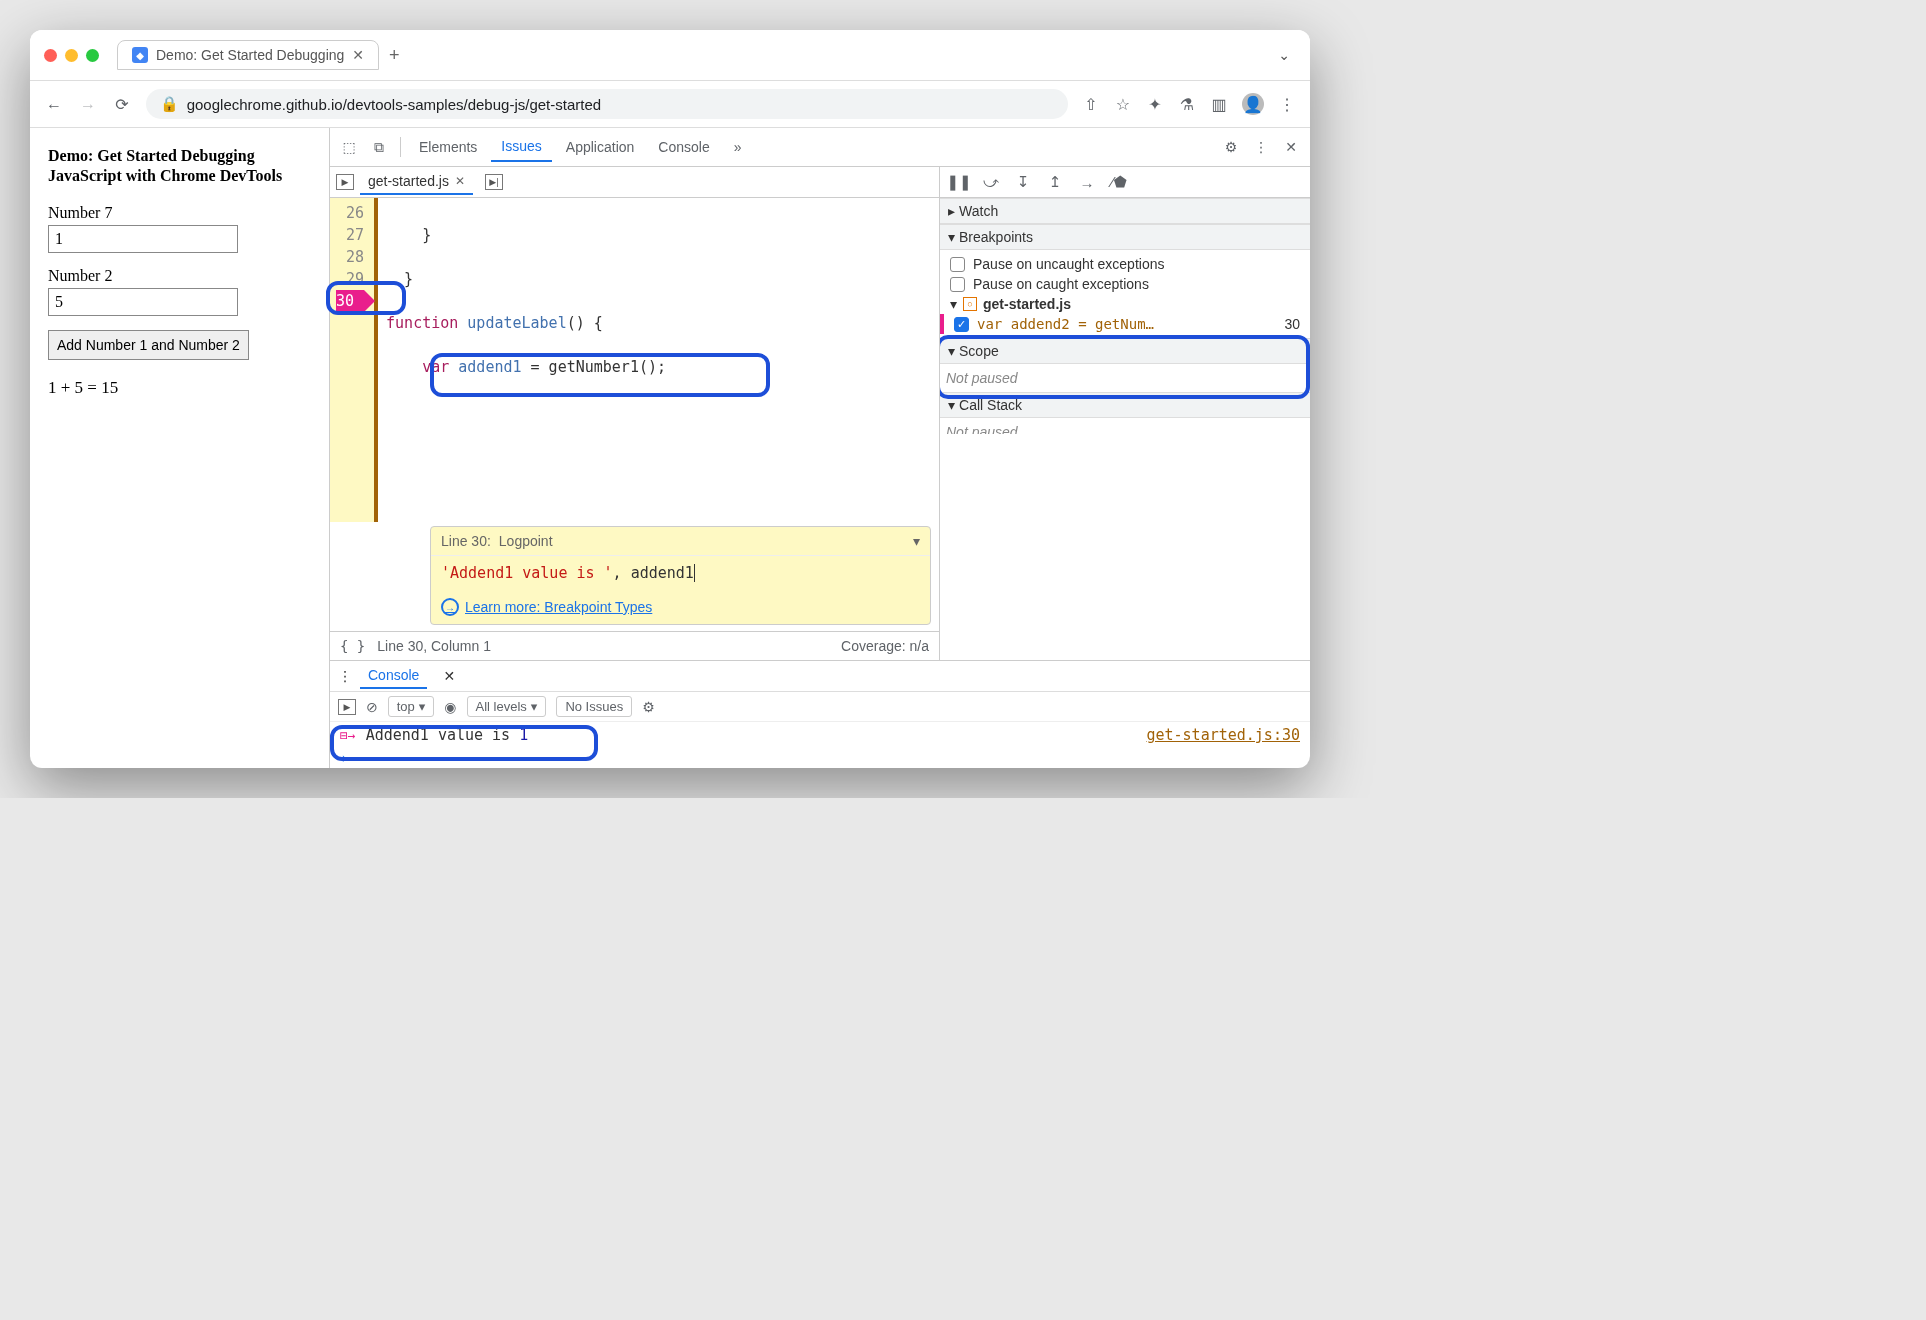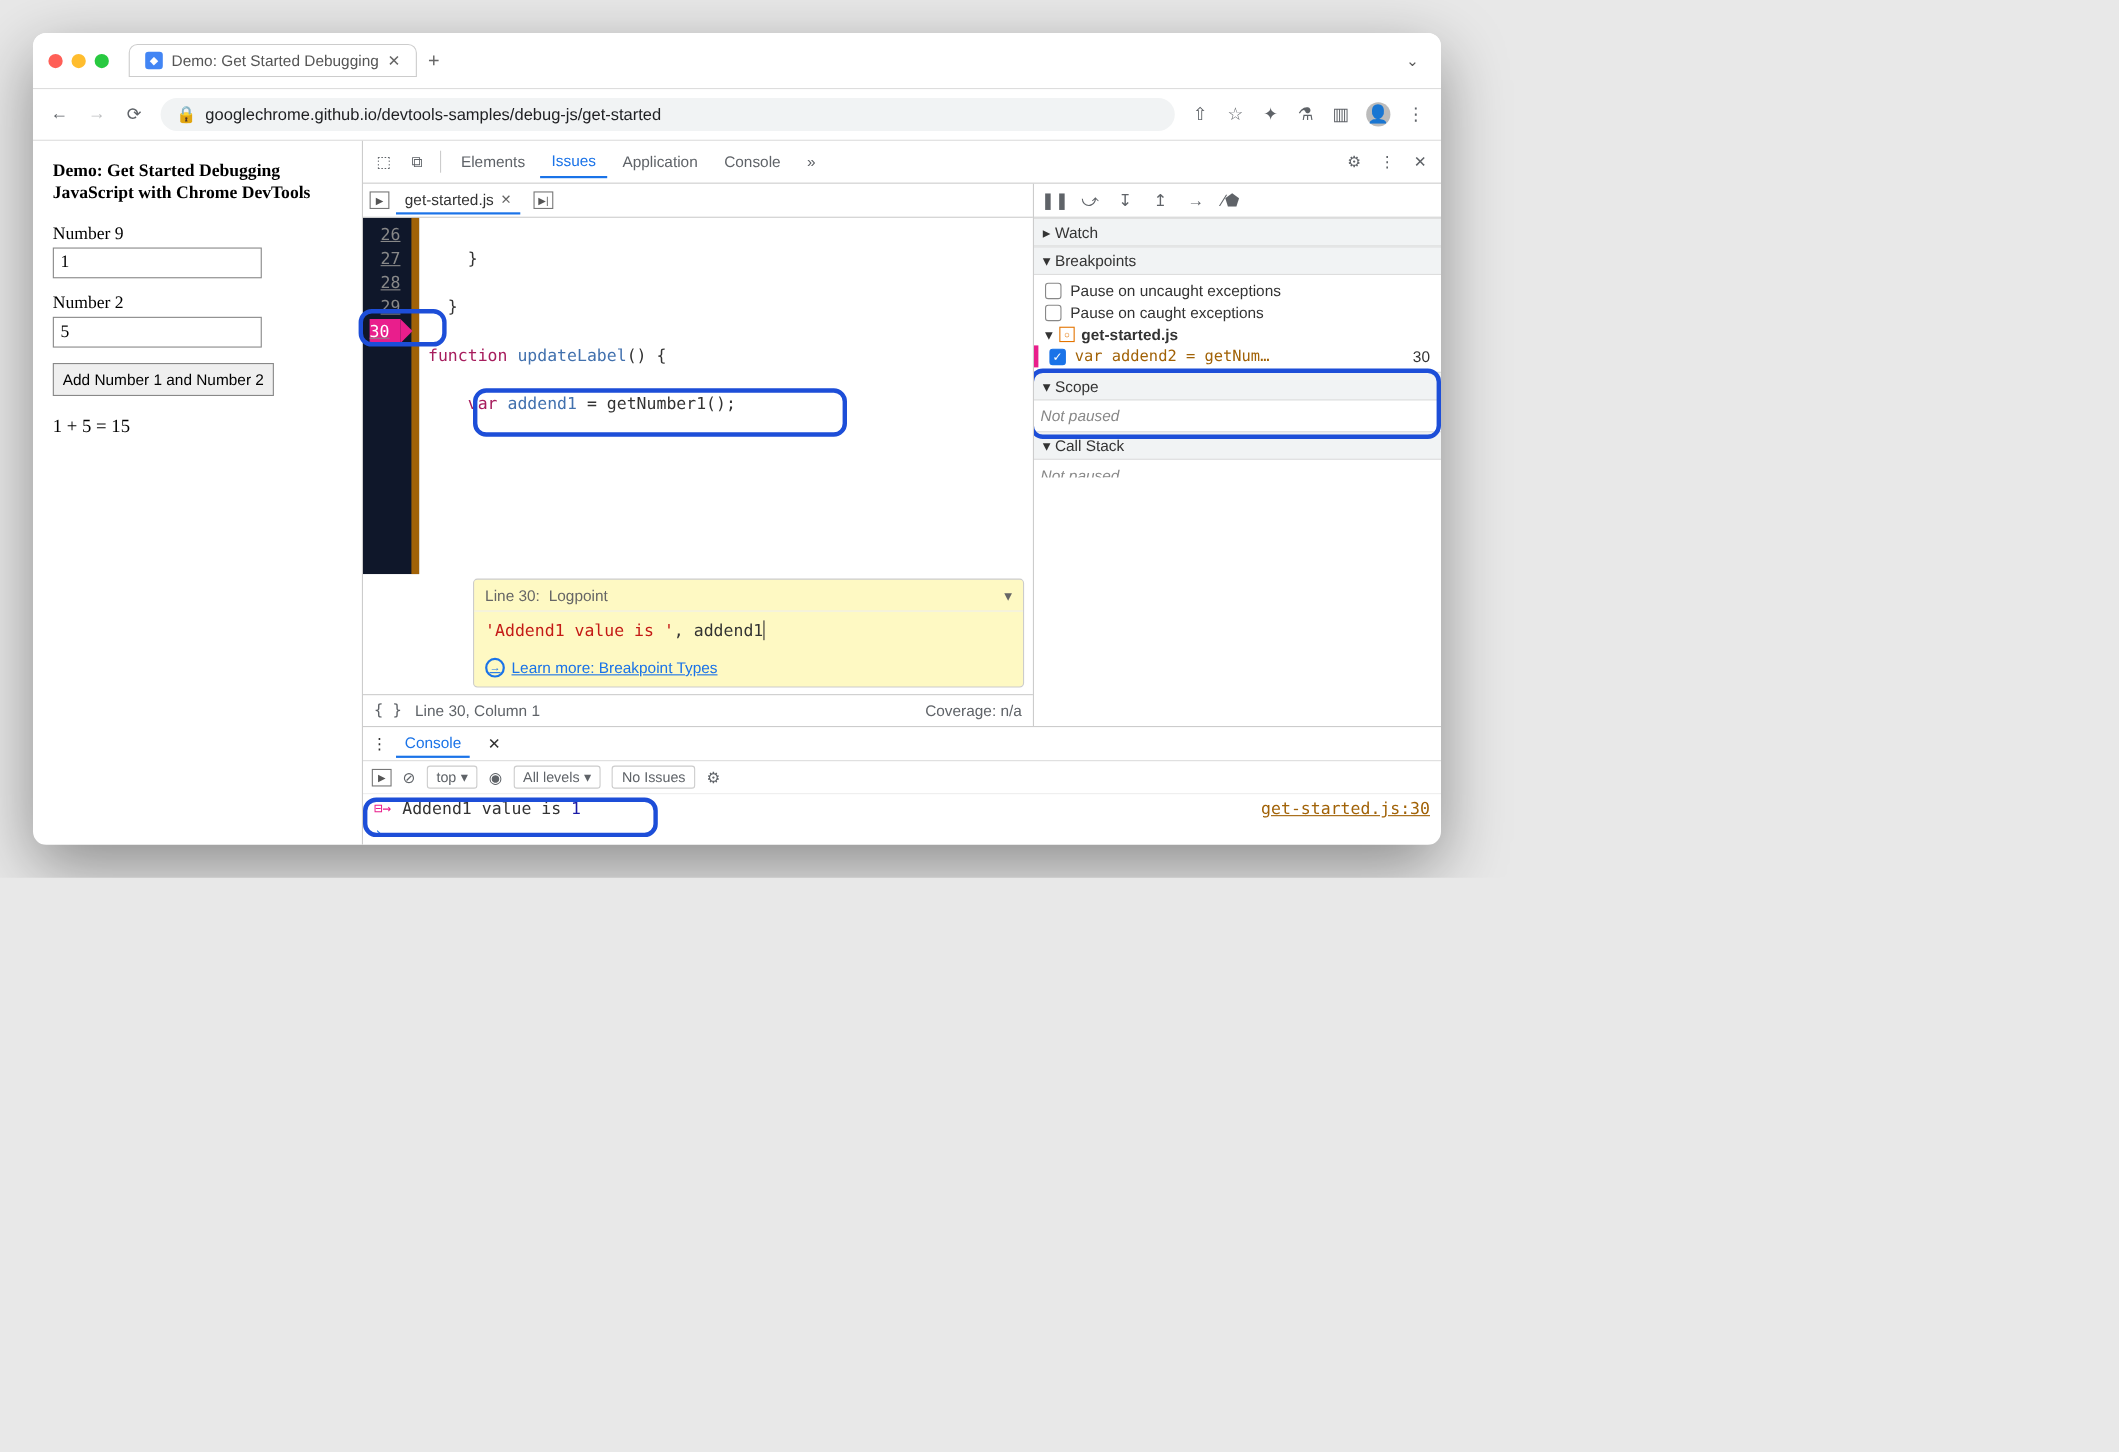--- a/index.html
+++ b/index.html
@@ -42,21 +42,21 @@
 .dt-tabs .spacer { flex:1; }
 
 .dt-body { display:flex; flex:1; min-height:0; }
 .sources-left { flex:1; display:flex; flex-direction:column; border-right:1px solid #ccc; min-width:0; }
 .file-tabbar { display:flex; align-items:center; border-bottom:1px solid #ccc; padding:2px 6px; gap:6px; }
 .file-tab { display:flex; align-items:center; gap:6px; padding:4px 8px; color:#333; border-bottom:2px solid #1a73e8; }
 .file-tab .close { color:#666; font-size:12px; }
 .play-icon { border:1px solid #777; width:18px;height:16px; display:flex;align-items:center;justify-content:center; font-size:9px; color:#555; }
 
 .code-area { flex:1; display:flex; font-family: Menlo, Consolas, monospace; font-size:15px; overflow:hidden; position:relative; }
-.gutter { background:#0f172a; color:#888; text-align:right; padding:4px 10px 4px 6px; border-right:7px solid #a16207; line-height:22px;text-decoration:underline; }
+.gutter { background:#fef9c3; color:#888; text-align:right; padding:4px 10px 4px 6px; border-right:4px solid #a16207; line-height:22px; }
 .gutter .ln { height:22px; }
 .gutter .bp { background:#e91e8c; color:#fff; position:relative; padding-right:10px; }
 .gutter .bp::after { content:''; position:absolute; right:-11px; top:0; border-top:11px solid transparent; border-bottom:11px solid transparent; border-left:11px solid #e91e8c; }
 .code-lines { flex:1; padding:4px 8px; line-height:22px; white-space:pre; overflow:hidden; }
 .kw { color:#a71d5d; }
 .fn { color:#4271ae; }
 .var { color:#4271ae; }
 .str { color:#c41a16; }
 .logpoint-box { margin:4px 8px 6px 100px; border:1px solid #ccc; background:#fef9c3; border-radius:4px; }
 .logpoint-head { display:flex; align-items:center; padding:6px 10px; color:#666; gap:8px; border-bottom:1px solid #eee; font-family: Arial, sans-serif; }
@@ -135,21 +135,21 @@
       <span class="addr-icon">▥</span>
       <span class="avatar">👤</span>
       <span class="addr-icon">⋮</span>
     </div>
   </div>
 
   <div class="content">
 
     <div class="page">
       <h1>Demo: Get Started Debugging JavaScript with Chrome DevTools</h1>
-      <label>Number 9</label>
+      <label>Number 7</label>
       <input type="text" value="1" style="">
       <label>Number 2</label>
       <input type="text" value="5" style="">
       <button>Add Number 1 and Number 2</button>
       <div class="result">1 + 5 = 15</div>
     </div>
 
     <div class="devtools">
 
       <div class="dt-tabs">

